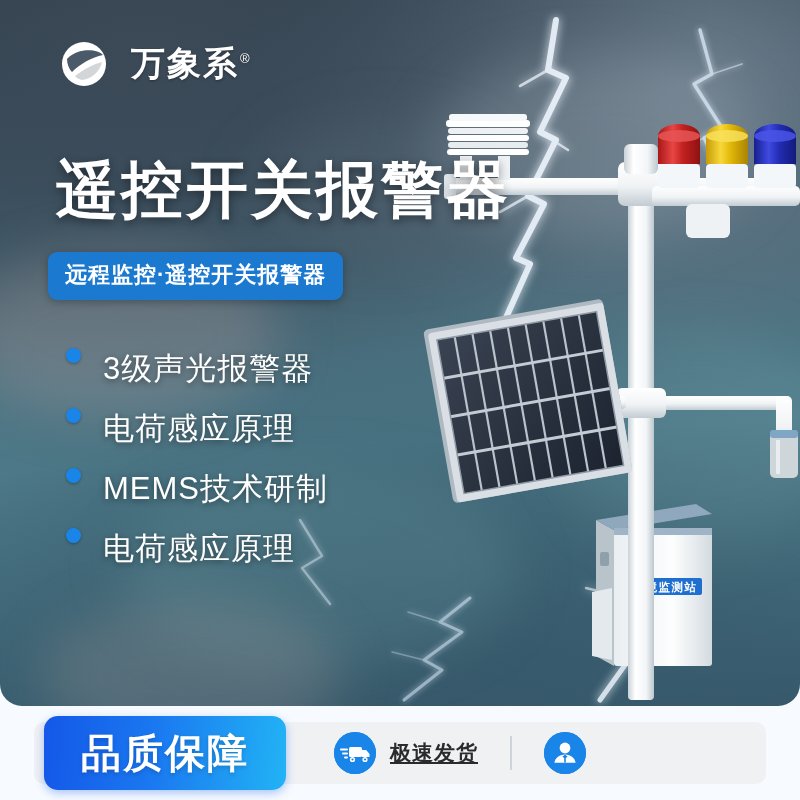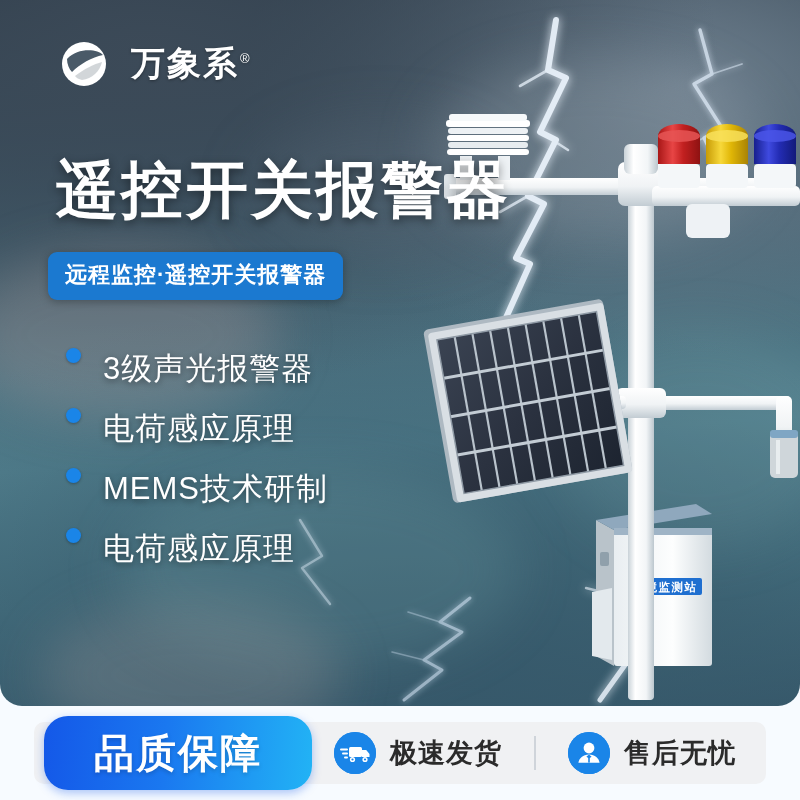--- a/index.html
+++ b/index.html
@@ -72,33 +72,33 @@
 
   
   .product { position:absolute; left:400px; top:100px; width:400px; height:610px; }
 
   
   .trustbar {
     position:absolute; left:34px; top:722px; width:732px; height:62px;
     background:#f0f1f3; border-radius:10px; display:flex; align-items:center;
   }
   .quality-pill {
-    position:absolute; left:44px; top:716px; width:268px; height:74px;
-    border-radius:24px;
+    position:absolute; left:44px; top:716px; width:242px; height:74px;
+    border-radius:14px;
     background:linear-gradient(95deg,#1458e8 0%,#1a78f0 45%,#22b3f5 100%);
     box-shadow:0 3px 10px rgba(20,88,232,.35);
     display:flex; align-items:center; justify-content:center;
   }
   .quality-text {
     color:#ffffff; font-size:40px; font-weight:bold; letter-spacing:2px;
     text-shadow:0 2px 4px rgba(0,0,0,.18);
   }
   .trust-item { display:flex; align-items:center; gap:14px; }
   .trust-icon { width:42px; height:42px; border-radius:50%; background:#1a85e8; position:relative; flex:none; }
-  .trust-label { font-size:27px; font-weight:bold; color:#2b2b2b; letter-spacing:1px; white-space:nowrap; }
+  .trust-label { font-size:21px; font-weight:bold; color:#2b2b2b; letter-spacing:1px; white-space:nowrap;text-decoration:underline; }
   .trust-divider { width:2px; height:34px; background:#cfd4da; }
 </style>
 </head>
 <body>
 
 <div class="poster">
 
   <div class="hero">
 
     <div class="cloud c1"></div>
@@ -349,21 +349,20 @@
     <div class="trust-item" style="margin-left:32px;">
       <span class="trust-icon">
         <svg width="42" height="42" viewBox="0 0 42 42">
           <circle cx="21" cy="21" r="21" fill="#1a85e8"></circle>
           <circle cx="21" cy="16" r="5.4" fill="#ffffff"></circle>
           <path d="M21 22.4 c-6 0-10 3.6-10.6 8.4 h21.2 C30.9 26 27 22.4 21 22.4 z" fill="#ffffff"></path>
           <path d="M21 22.4 l-2.6 2.4 l2.6 1.6 l2.6-1.6 z" fill="#1a85e8"></path>
           <rect x="20.2" y="25.6" width="1.6" height="5" fill="#1a85e8"></rect>
         </svg>
       </span>
-      <span class="trust-label">售后无忧</span>
     </div>
   </div>
 
   <div class="quality-pill">
     <span class="quality-text">品质保障</span>
   </div>
 
 </div>
 
 </body></html>

